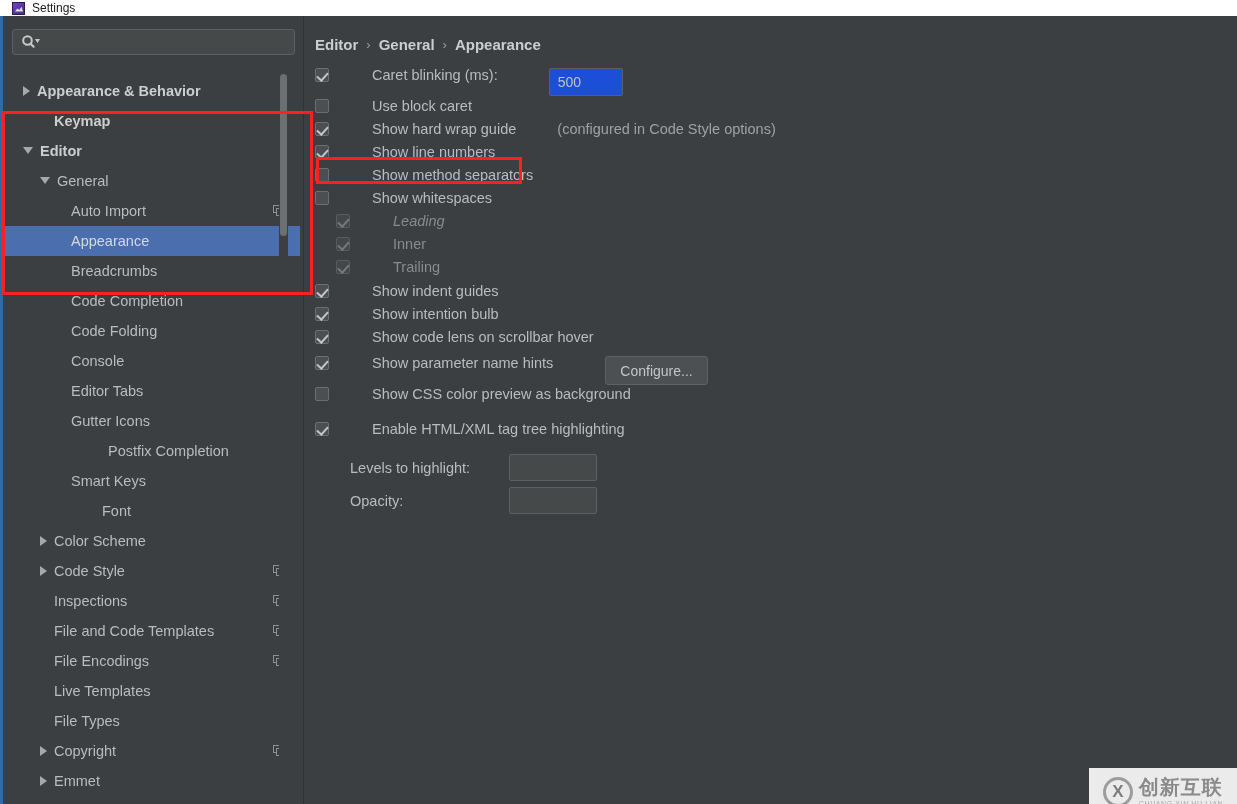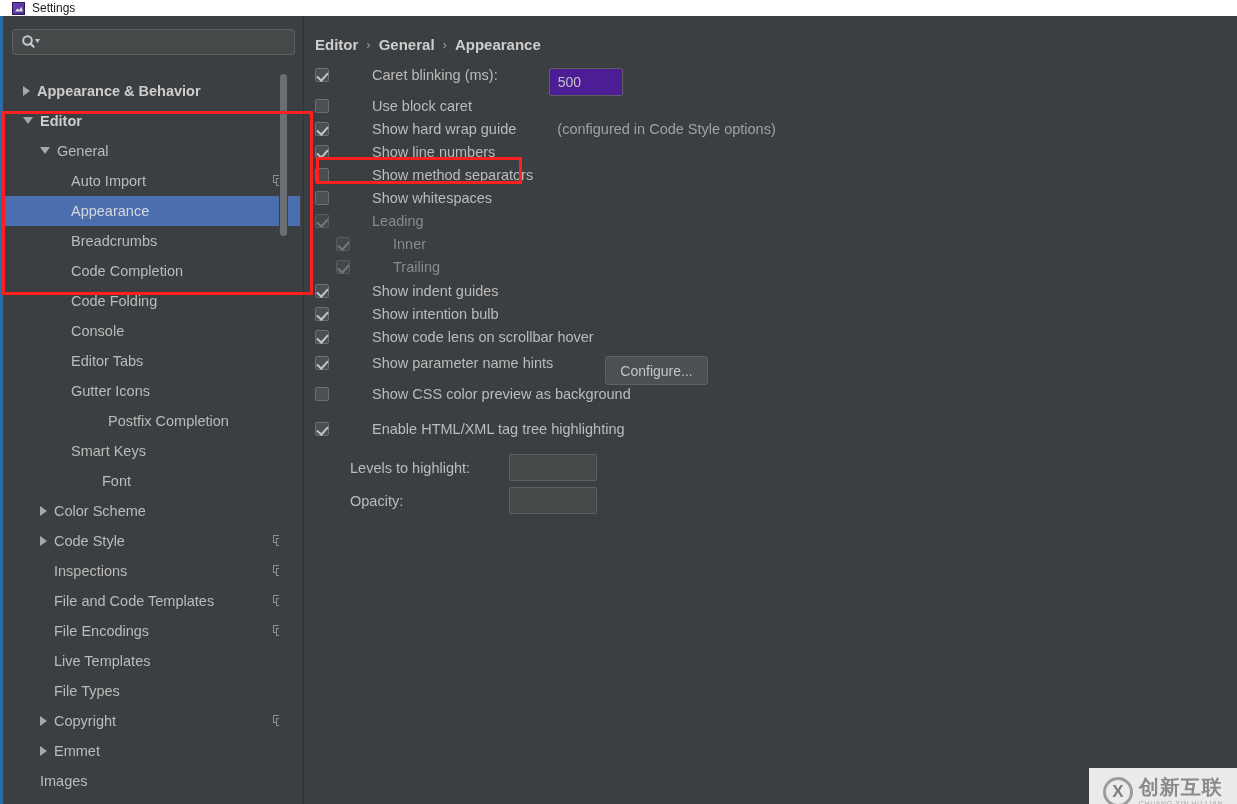--- a/index.html
+++ b/index.html
@@ -233,21 +233,21 @@
     width: 5px; height: 9px;
     border: solid #c2c5c7;
     border-width: 0 2px 2px 0;
     transform: rotate(42deg);
   }
   .cb.disabled { border-color: #585c5e; background: #434748; }
   .cb.disabled.checked::after { border-color: #76797b; }
 
   .textfield {
     width: 74px; height: 28px;
-    background: #4c1d95;
+    background: #1d4ed8;
     border: 1px solid #5e6060;
     border-radius: 2px;
     color: #c0c3c5;
     font-size: 14px;
     font-family: "Liberation Sans", sans-serif;
     padding: 0 8px;
     outline: none;
     margin-left: 15px;
   }
 
@@ -372,20 +372,24 @@
           </svg>
           <input class="search-input" type="text" placeholder="" style="">
         </div>
       </div>
 
       <div class="tree" id="tree">
           <div class="tree-row bold" style="padding-left: 18px;">
             <span class="arrow"></span>
             <span class="tree-label">Appearance &amp; Behavior</span>
           </div>
+          <div class="tree-row bold" style="padding-left: 35px;">
+            <span class="arrow blank"></span>
+            <span class="tree-label">Keymap</span>
+          </div>
           <div class="tree-row bold" style="padding-left: 18px;">
             <span class="arrow down"></span>
             <span class="tree-label">Editor</span>
           </div>
           <div class="tree-row" style="padding-left: 35px;">
             <span class="arrow down"></span>
             <span class="tree-label">General</span>
           </div>
           <div class="tree-row" style="padding-left: 52px;">
             <span class="arrow blank"></span>
@@ -530,21 +534,21 @@
             <span class="opt-label">Show line numbers</span>
           </div>
           <div class="opt-row">
             <span class="cb"></span>
             <span class="opt-label">Show method separators</span>
           </div>
           <div class="opt-row">
             <span class="cb"></span>
             <span class="opt-label">Show whitespaces</span>
           </div>
-          <div class="opt-row" style="">
+          <div class="opt-row" style="margin-left: 21px; font-style: italic;">
             <span class="cb checked disabled"></span>
             <span class="opt-label dim">Leading</span>
           </div>
           <div class="opt-row" style="margin-left: 21px;">
             <span class="cb checked disabled"></span>
             <span class="opt-label dim">Inner</span>
           </div>
           <div class="opt-row" style="margin-left: 21px;">
             <span class="cb checked disabled"></span>
             <span class="opt-label dim">Trailing</span>

